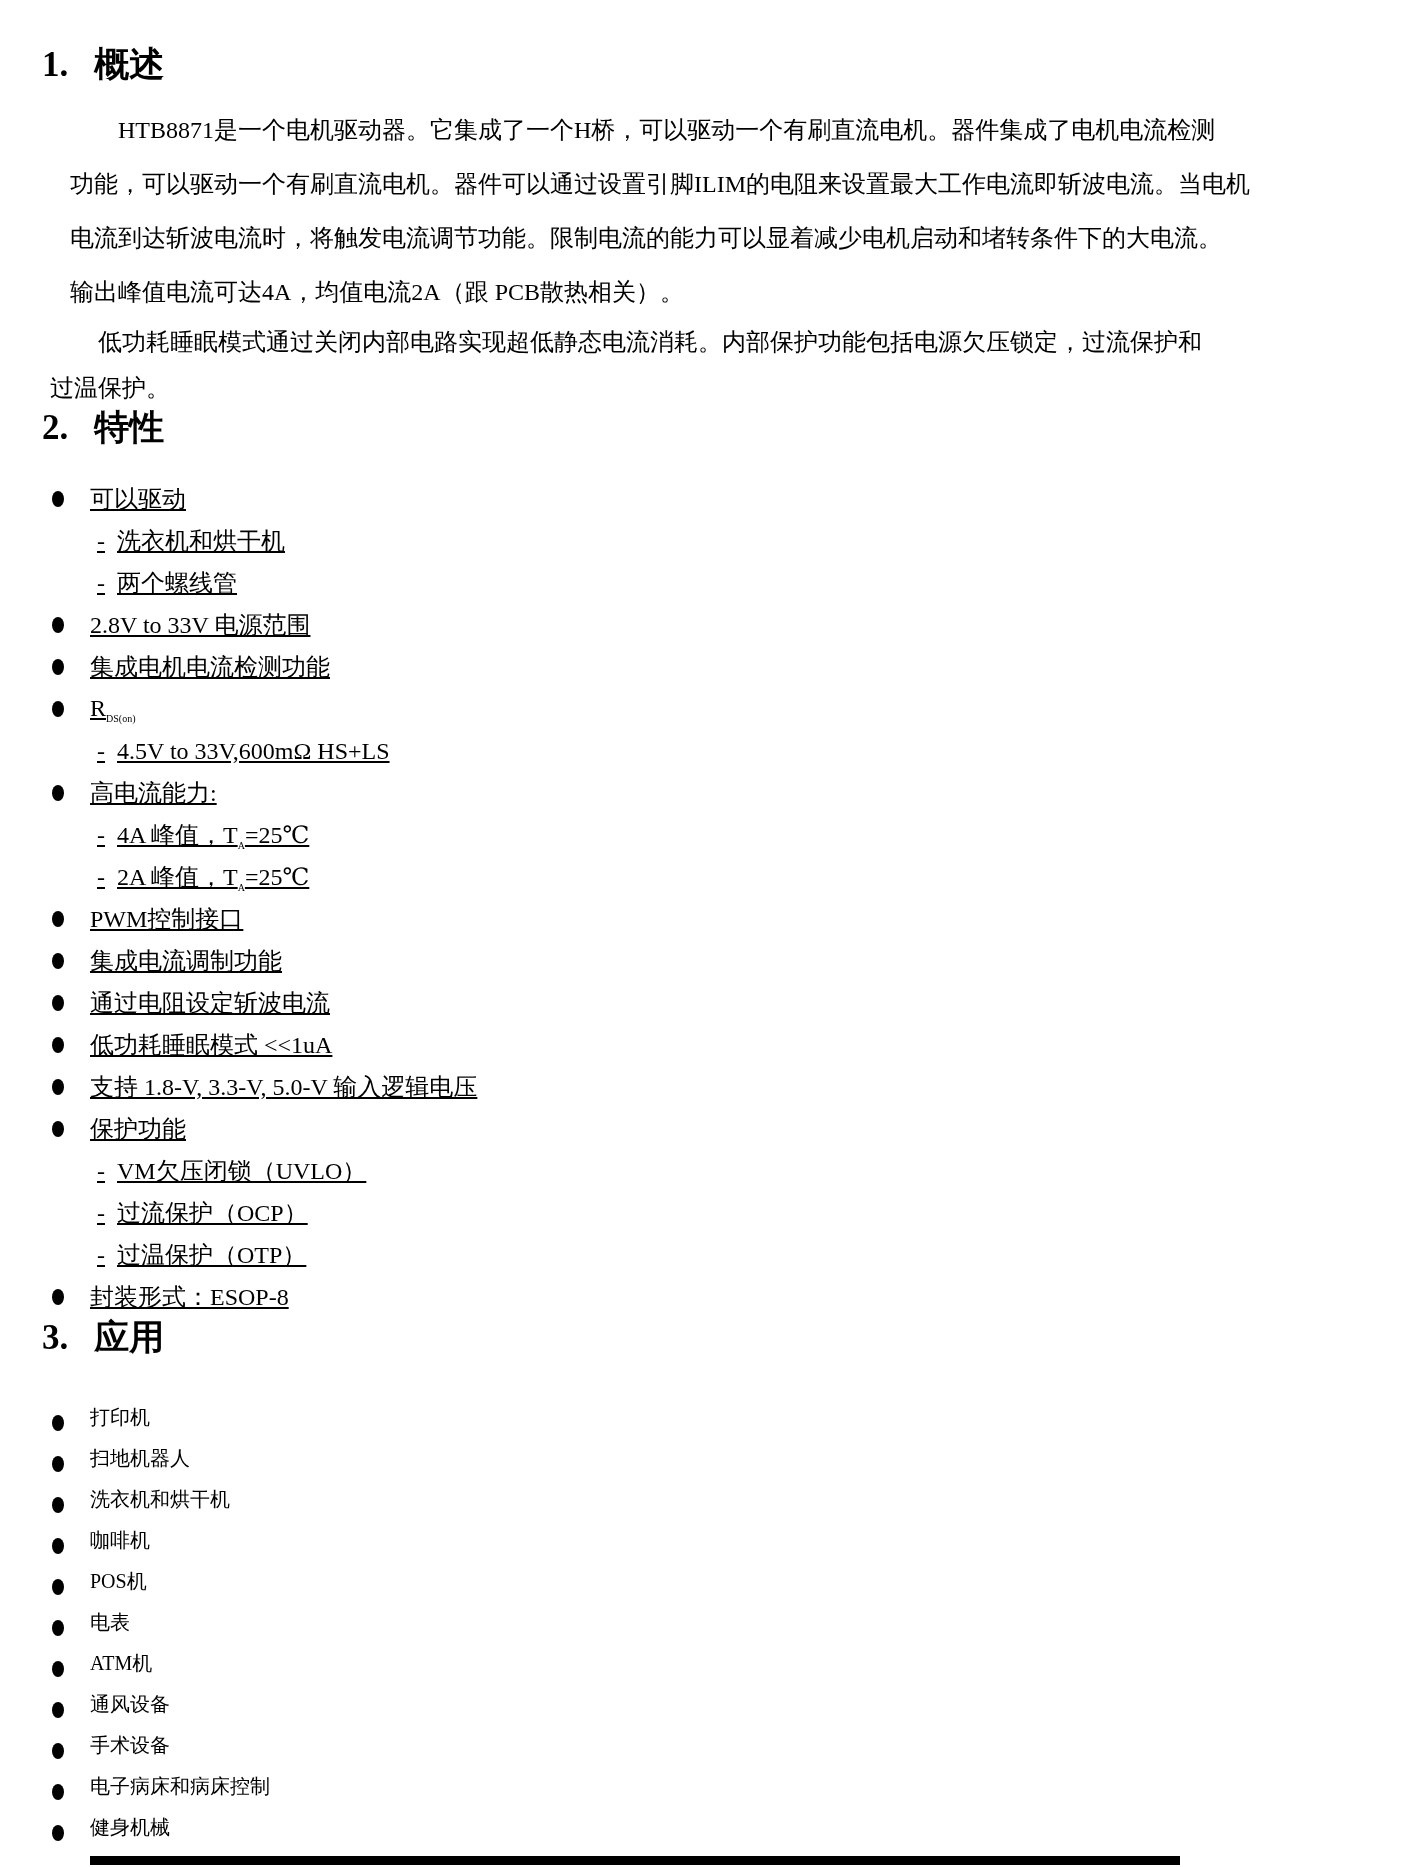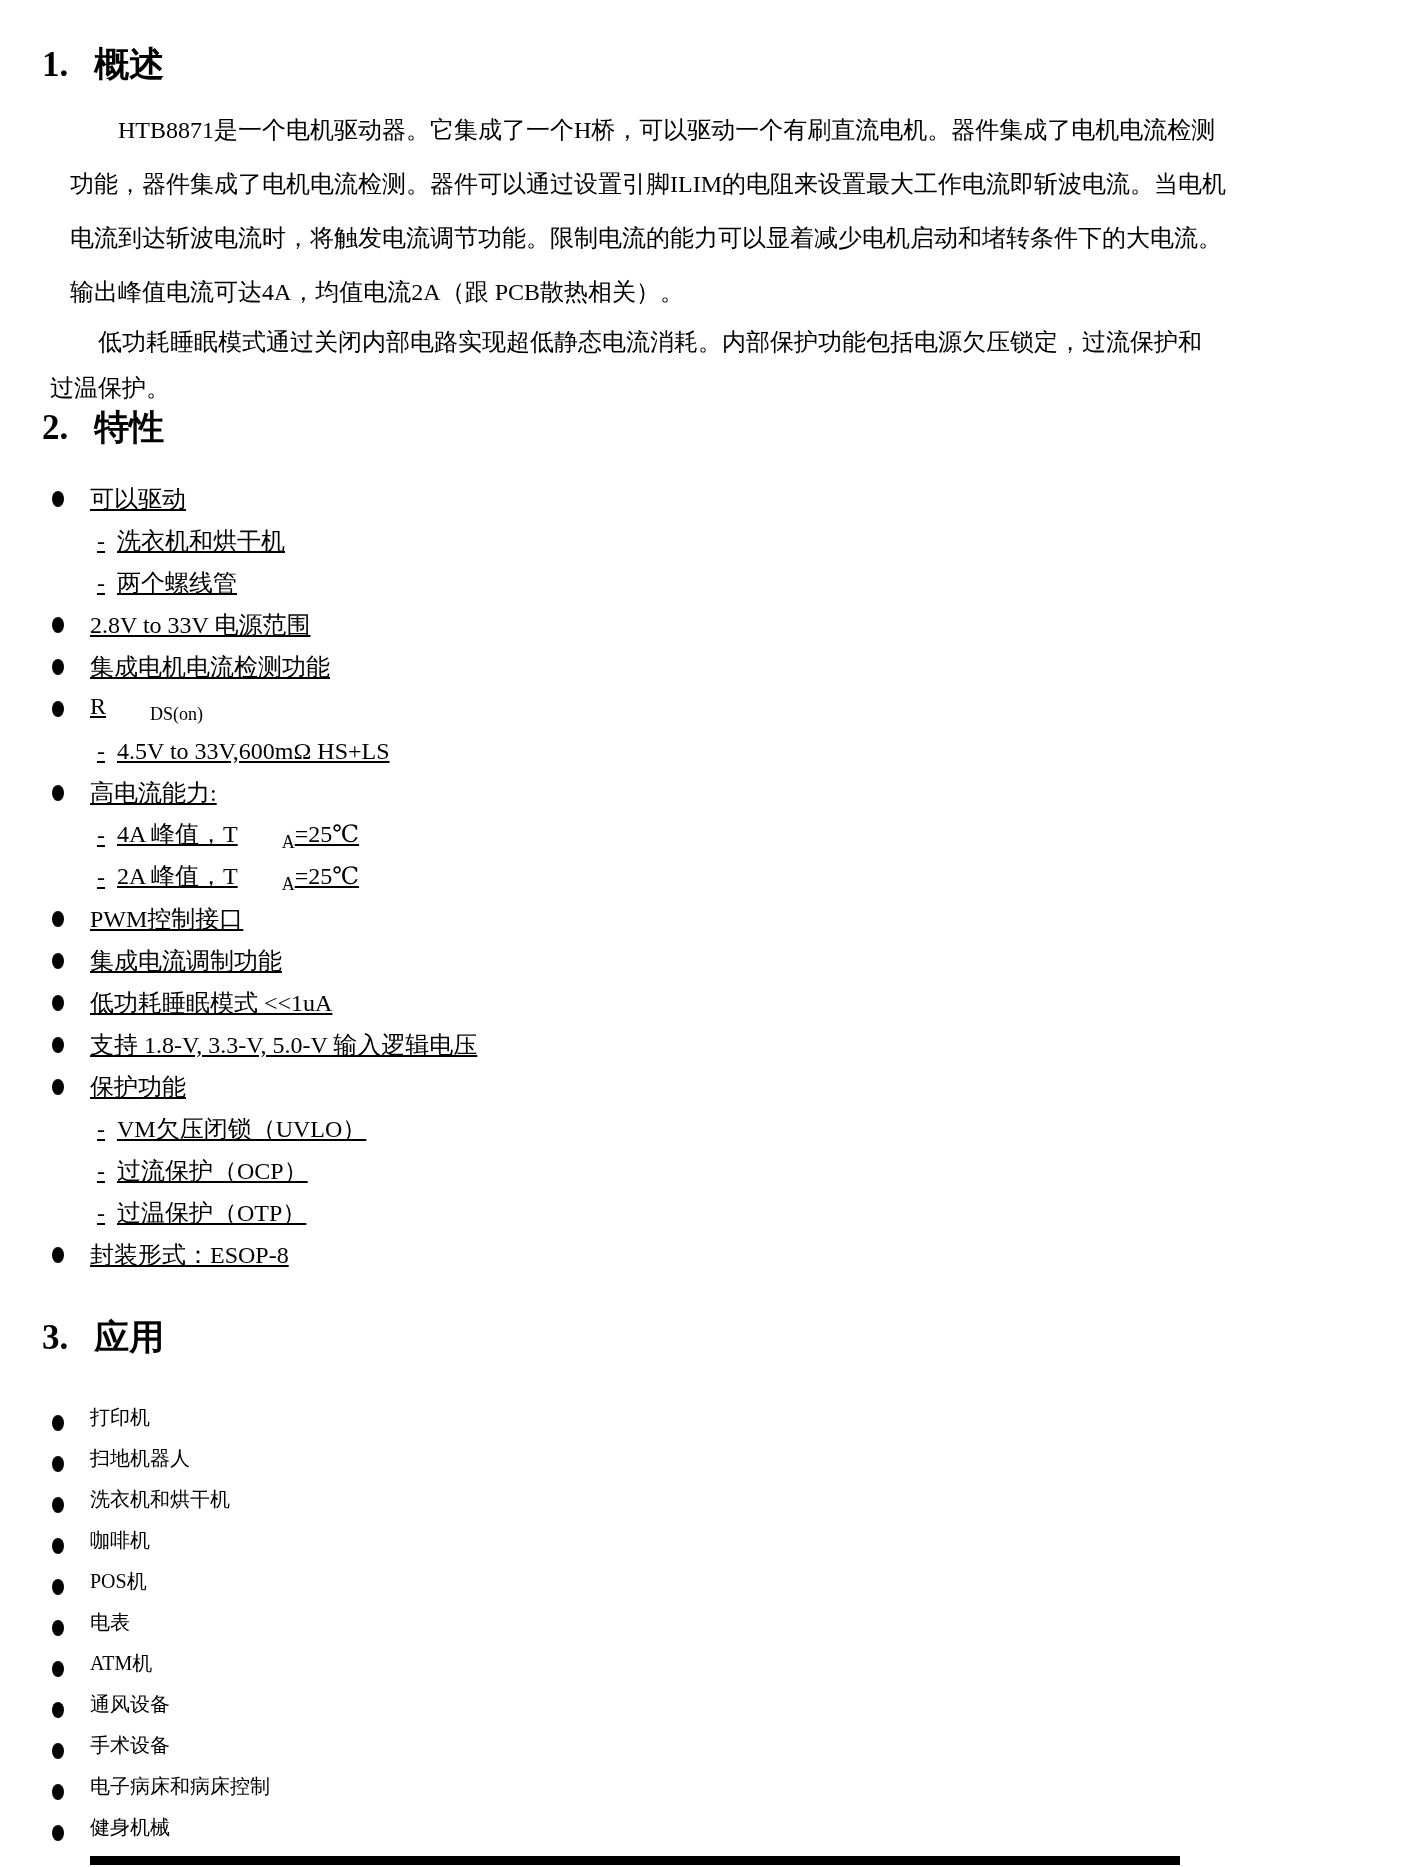--- a/index.html
+++ b/index.html
@@ -34,39 +34,39 @@
   .f-row{height:42px;display:flex;align-items:center;font-size:24px;white-space:nowrap;}
   .a-row{height:41px;display:flex;align-items:flex-end;font-size:20px;white-space:nowrap;}
   .lvl1{padding-left:52px;}
   .lvl2{padding-left:97px;}
   .bullet{
     flex:none;width:12px;height:16px;
     background:#000000;border-radius:50%;
     margin-right:26px;
   }
   .dash{flex:none;margin-right:12px;font-size:24px;}
-  .sub{font-size:18px;vertical-align:-6px;margin-left:44px;}
+  .sub{font-size:10px;vertical-align:-6px;}
   .bottom-bar{
     position:absolute;left:90px;top:1856px;
     width:1090px;height:9px;background:#000000;
   }
 </style>
 </head>
 <body>
 
 <div class="page">
 
   <div class="heading" id="h1">
     <span class="h-num">1.</span>
     <span class="h-title">概述</span>
   </div>
 
   <div class="para" id="para1">
       <div class="p-line indent">HTB8871是一个电机驱动器。它集成了一个H桥，可以驱动一个有刷直流电机。器件集成了电机电流检测</div>
-      <div class="p-line">功能，器件集成了电机电流检测。器件可以通过设置引脚ILIM的电阻来设置最大工作电流即斩波电流。当电机</div>
+      <div class="p-line">功能，可以驱动一个有刷直流电机。器件可以通过设置引脚ILIM的电阻来设置最大工作电流即斩波电流。当电机</div>
       <div class="p-line">电流到达斩波电流时，将触发电流调节功能。限制电流的能力可以显着减少电机启动和堵转条件下的大电流。</div>
       <div class="p-line">输出峰值电流可达4A，均值电流2A（跟 PCB散热相关）。</div>
     </div>
   <div class="para" id="para2">
       <div class="p-line indent">低功耗睡眠模式通过关闭内部电路实现超低静态电流消耗。内部保护功能包括电源欠压锁定，过流保护和</div>
       <div class="p-line">过温保护。</div>
     </div>
 
   <div class="heading" id="h2">
     <span class="h-num">2.</span>
@@ -117,20 +117,24 @@
       <div class="f-row lvl1">
         <span class="bullet"></span>
         <span><span>PWM控制接口</span></span>
       </div>
       <div class="f-row lvl1">
         <span class="bullet"></span>
         <span><span>集成电流调制功能</span></span>
       </div>
       <div class="f-row lvl1">
         <span class="bullet"></span>
+        <span><span>通过电阻设定斩波电流</span></span>
+      </div>
+      <div class="f-row lvl1">
+        <span class="bullet"></span>
         <span><span>低功耗睡眠模式 &lt;&lt;1uA</span></span>
       </div>
       <div class="f-row lvl1">
         <span class="bullet"></span>
         <span><span>支持 1.8-V, 3.3-V, 5.0-V 输入逻辑电压</span></span>
       </div>
       <div class="f-row lvl1">
         <span class="bullet"></span>
         <span><span>保护功能</span></span>
       </div>

